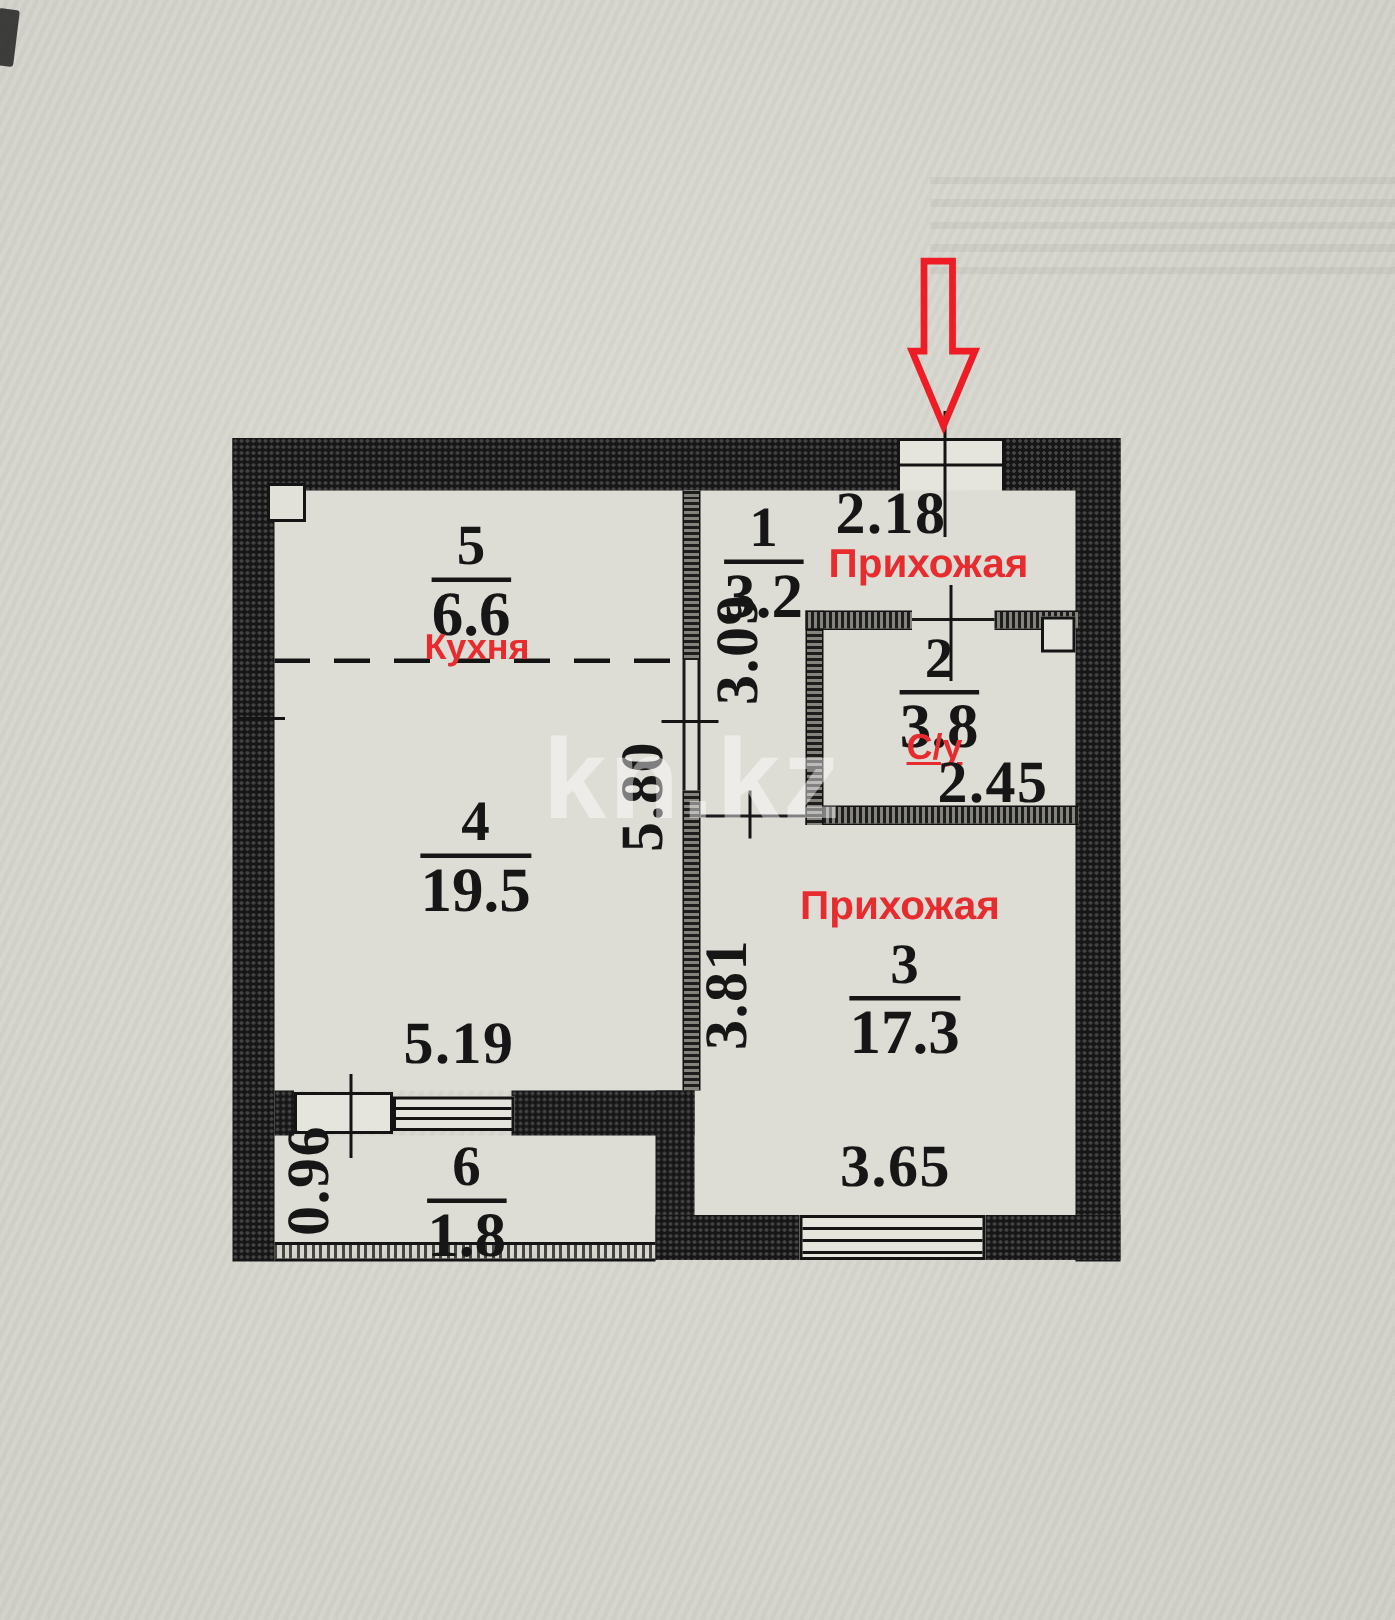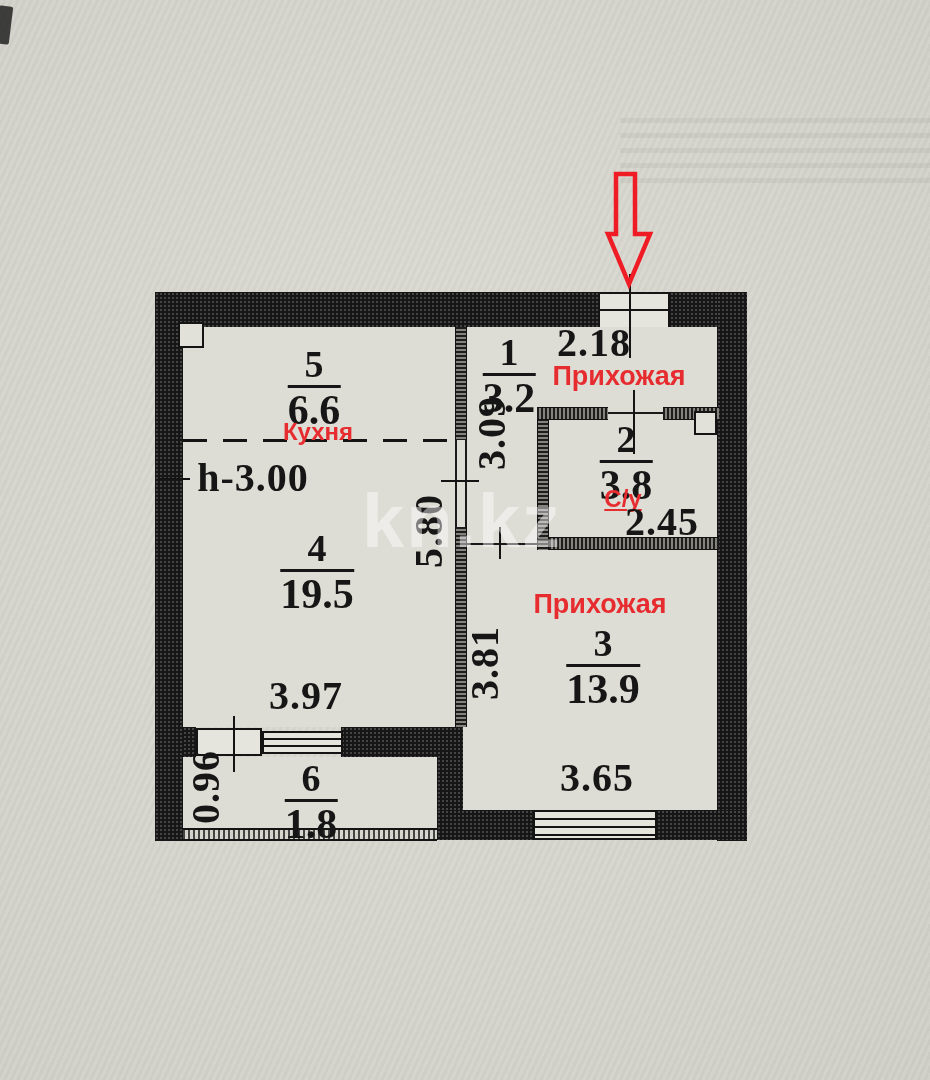--- a/index.html
+++ b/index.html
@@ -106,40 +106,39 @@
     <div class="num">1</div>
     <div class="area">3.2</div>
   </div>
   <div class="rot dim" style="left:491px;top:433px;">3.09</div>
 
   <div class="frac" style="left:314px;top:345px;">
     <div class="num">5</div>
     <div class="area">6.6</div>
   </div>
   <div class="center rlabel" style="left:318px;top:432px;">Кухня</div>
-  <div class="center dim" style="left:253px;top:477px;">h-3.00</div>
   <div class="rot dim" style="left:428px;top:531px;">5.80</div>
 
   <div class="frac" style="left:626px;top:420px;">
     <div class="num">2</div>
     <div class="area">3.8</div>
   </div>
   <div class="center rlabel" style="left:623px;top:499px;text-decoration:underline;">С/у</div>
   <div class="center dim" style="left:662px;top:521px;">2.45</div>
 
   <div class="frac" style="left:317px;top:529px;">
     <div class="num">4</div>
     <div class="area">19.5</div>
   </div>
-  <div class="center dim" style="left:306px;top:695px;">3.97</div>
+  <div class="center dim" style="left:306px;top:695px;">5.19</div>
 
   <div class="center rlabel rlabel-lg" style="left:600px;top:604px;">Прихожая</div>
   <div class="frac" style="left:603px;top:624px;">
     <div class="num">3</div>
-    <div class="area">13.9</div>
+    <div class="area">17.3</div>
   </div>
   <div class="center dim" style="left:597px;top:777px;">3.65</div>
   <div class="rot dim" style="left:484px;top:663px;">3.81</div>
 
   <div class="frac" style="left:311px;top:759px;">
     <div class="num">6</div>
     <div class="area">1.8</div>
   </div>
   <div class="rot dim" style="left:205px;top:787px;">0.96</div>
 

